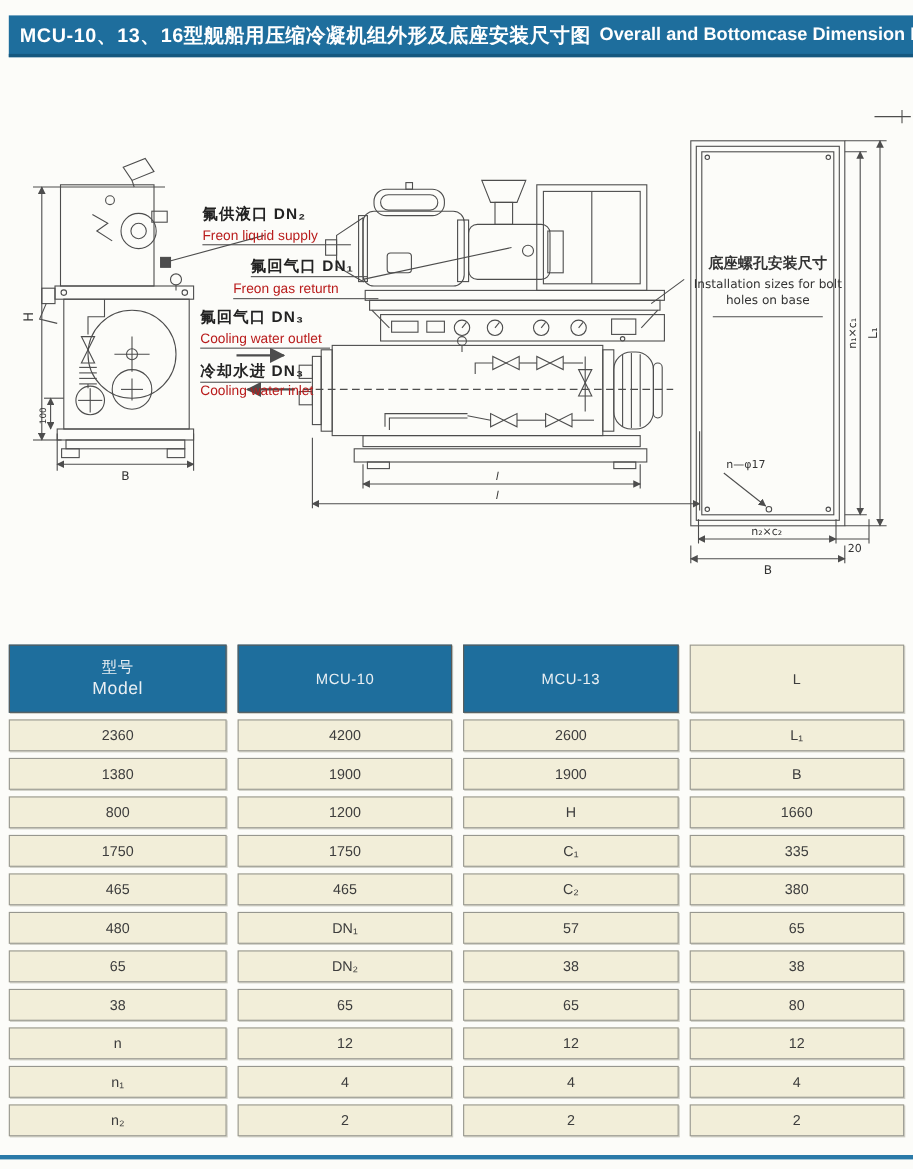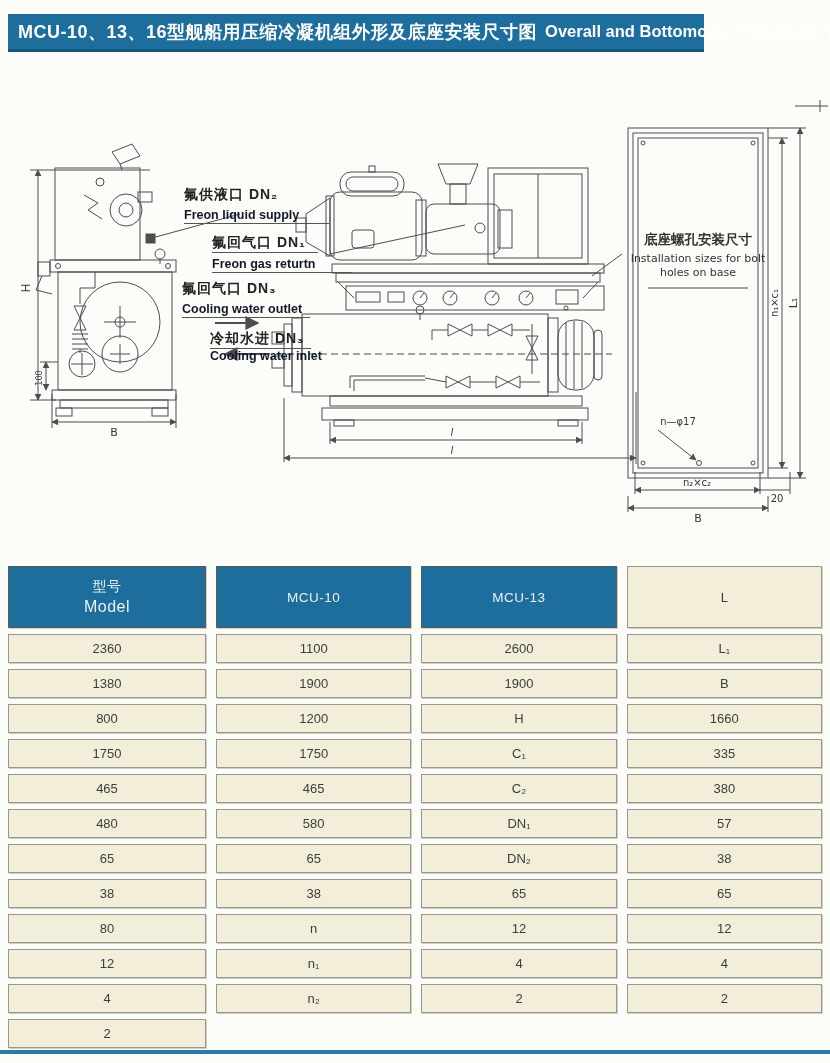--- a/index.html
+++ b/index.html
@@ -1,35 +1,35 @@
 <!DOCTYPE html>
 <html><head>
 <meta charset="utf-8">
 <style>
   html,body{margin:0;padding:0;background:#e9e9e6;}
   .page{position:relative;width:830px;height:1063px;margin:0 auto;background:#fcfcf9;
         font-family:"Liberation Sans","DejaVu Sans",sans-serif;overflow:hidden;}
 
   
-  .title-bar{position:absolute;left:8px;top:14px;width:696px;height:38px;
+  .title-bar{position:absolute;left:8px;top:14px;width:822px;height:38px;
              background:#1e6e9d;border-bottom:3px solid #15587f;
              color:#fff;display:flex;align-items:center;padding-left:10px;box-sizing:border-box;}
   .title-bar .t-zh{font-size:18px;font-weight:bold;letter-spacing:.5px;white-space:nowrap;}
   .title-bar .t-en{font-size:16.5px;font-weight:bold;margin-left:8px;white-space:nowrap;}
 
   
   .diagram-area{position:absolute;left:0;top:92px;width:830px;height:460px;}
   .diagram-area svg{position:absolute;left:0;top:0;}
   .callout{position:absolute;line-height:1.25;color:#222;}
   .callout .zh{font-size:14px;font-weight:bold;letter-spacing:1px;white-space:nowrap;}
-  .callout .en{font-size:12.5px;color:#0f172a;white-space:nowrap;font-weight:bold;}
+  .callout .en{font-size:12.5px;color:#b91c1c;white-space:nowrap;}
   .ul{border-bottom:1px solid #555;display:inline-block;}
 
   
-  .spec-table{position:absolute;left:8px;top:566px;width:814px;display:grid;
+  .spec-table{position:absolute;left:8px;top:586px;width:814px;display:grid;
               grid-template-columns:198px 1fr 1fr 1fr;grid-template-rows:62px;
               grid-auto-rows:29px;column-gap:10px;row-gap:6px;}
   .tcell{background:#f2eed9;border:1px solid #97978f;box-shadow:1px 1px 0 #cfcfc6;
          display:flex;align-items:center;justify-content:center;
          font-size:13px;color:#3d3d3d;}
   .th{background:#1e6e9d;border:1px solid #5b5b57;color:#e9eff3;
       flex-direction:column;font-size:13.5px;letter-spacing:.5px;}
   .th .zh{font-size:14px;}
   .th .en{font-size:16px;margin-top:2px;}
 
@@ -266,44 +266,44 @@
         <text transform="translate(778,211) rotate(-90)" font-size="10" text-anchor="middle">n₁×c₁</text>
         <text transform="translate(797,211) rotate(-90)" font-size="11" text-anchor="middle">L₁</text>
       </g>
     </svg>
 
     <div class="callout" style="left:184px;top:94px;">
       <div class="zh">氟供液口 DN₂</div>
       <div><span class="en ul" style="padding-right:30px;">Freon liquid supply</span></div>
     </div>
     <div class="callout" style="left:212px;top:140px;">
-      <div><span class="zh ul" style="padding-right:12px;">氟回气口 DN₁</span></div>
+      <div><span class="zh ul" style="padding-right:12px;margin-left:16px;">氟回气口 DN₁</span></div>
       <div><span class="en ul" style="padding-right:36px;">Freon  gas returtn</span></div>
     </div>
     <div class="callout" style="left:182px;top:188px;">
       <div class="zh">氟回气口 DN₃</div>
       <div><span class="en ul" style="padding-right:8px;">Cooling water outlet</span></div>
     </div>
-    <div class="callout" style="left:182px;top:236px;margin-left:28px;">
+    <div class="callout" style="left:182px;top:236px;">
       <div><span class="zh ul" style="padding-right:6px;">冷却水进 DN₃</span></div>
       <div class="en">Cooling water inlet</div>
     </div>
   </div>
 
   <div class="spec-table">
     <div class="tcell th">
       <span class="zh">型号</span>
       <span class="en">Model</span>
     </div>
     <div class="tcell th">MCU-10</div>
     <div class="tcell th">MCU-13</div>
 
     <div class="tcell">L</div>
     <div class="tcell">2360</div>
-    <div class="tcell">1100</div>
+    <div class="tcell">4200</div>
     <div class="tcell">2600</div>
 
     <div class="tcell">L₁</div>
     <div class="tcell">1380</div>
     <div class="tcell">1900</div>
     <div class="tcell">1900</div>
 
     <div class="tcell">B</div>
     <div class="tcell">800</div>
     <div class="tcell">1200</div>
@@ -314,21 +314,20 @@
     <div class="tcell">1750</div>
 
     <div class="tcell">C₁</div>
     <div class="tcell">335</div>
     <div class="tcell">465</div>
     <div class="tcell">465</div>
 
     <div class="tcell">C₂</div>
     <div class="tcell">380</div>
     <div class="tcell">480</div>
-    <div class="tcell">580</div>
 
     <div class="tcell">DN₁</div>
     <div class="tcell">57</div>
     <div class="tcell">65</div>
     <div class="tcell">65</div>
 
     <div class="tcell">DN₂</div>
     <div class="tcell">38</div>
     <div class="tcell">38</div>
     <div class="tcell">38</div>

